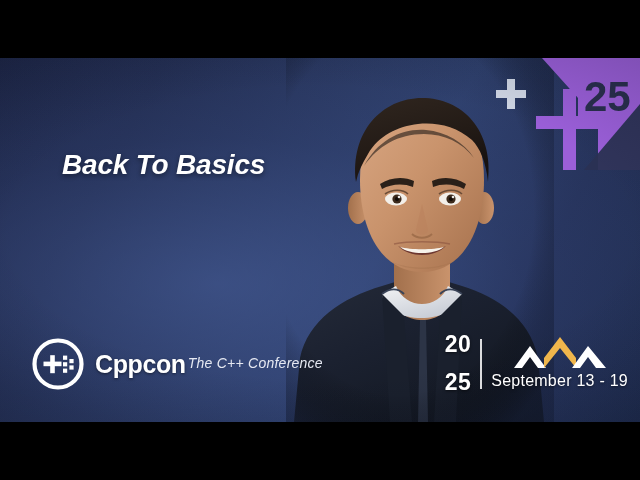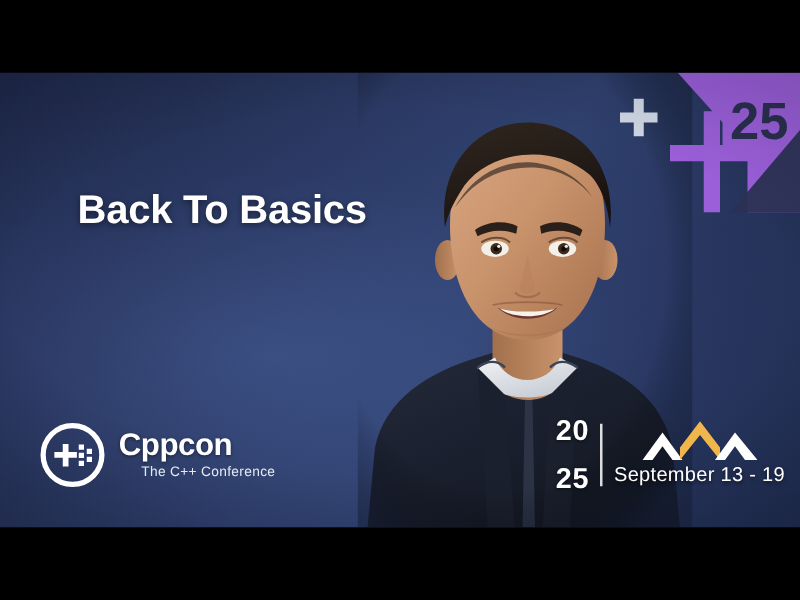--- a/index.html
+++ b/index.html
@@ -89,21 +89,22 @@
 
   
   #title-block {
     position: absolute;
     left: 62px;
     top: 92px;
     z-index: 50;
     width: 300px;
   }
   #talk-title {
-    font-size: 32px;
+    font-size: 28px;
+    font-style: italic;
     font-weight: bold;
     color: #ffffff;
     letter-spacing: -0.2px;
     line-height: 1.08;
     text-shadow: 0 2px 5px rgba(0,0,0,0.45);
     margin: 0;
     white-space: nowrap;
   }
   #talk-subtitle {
     font-size: 23px;
@@ -135,37 +136,38 @@
     position: absolute;
     left: 30px;
     top: 278px;
     z-index: 55;
     display: flex;
     align-items: center;
     gap: 9px;
   }
   #logo-mark { width: 56px; height: 56px; flex: 0 0 auto; }
   #logo-mark svg { display: block; }
-  #logo-words { display: flex; flex-direction: column; align-items: flex-start; }
+  #logo-words { display: flex; align-items: flex-start; }
   #logo-wordmark {
     font-size: 25px;
     font-weight: bold;
     color: #ffffff;
     letter-spacing: -0.4px;
     line-height: 1;
     text-shadow: 0 1px 3px rgba(0,0,0,0.5);
   }
   #logo-tagline {
-    font-size: 11px;
+    font-size: 14px;
     color: #e6e9f2;
     letter-spacing: 0.25px;
     margin-top: 4px;
-    margin-left: 18px;
+    margin-left: 2px;
     line-height: 1;
     white-space: nowrap;
+    font-style: italic;
   }
 
   
   #date-badge {
     position: absolute;
     right: 12px;
     top: 276px;
     z-index: 55;
     display: flex;
     align-items: center;

